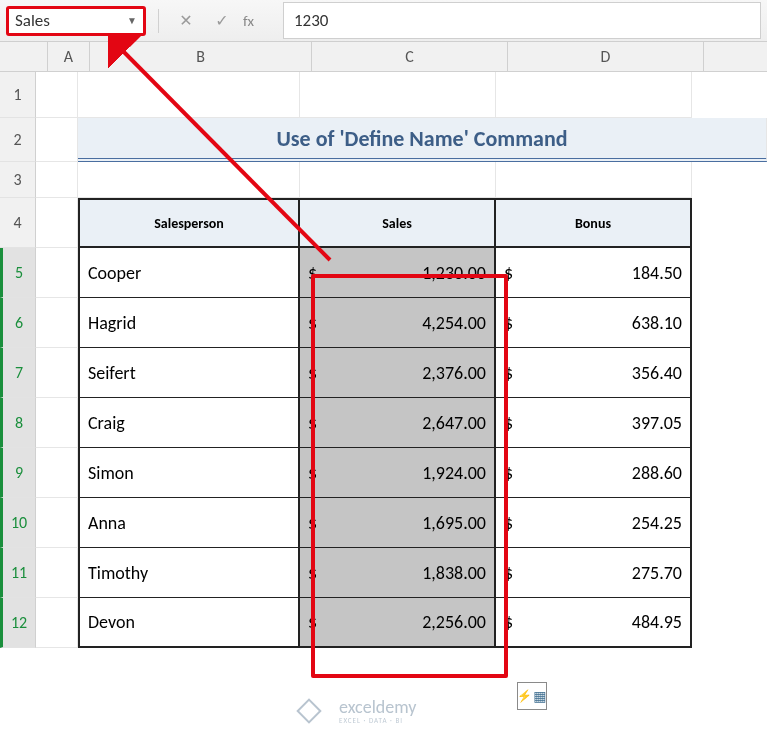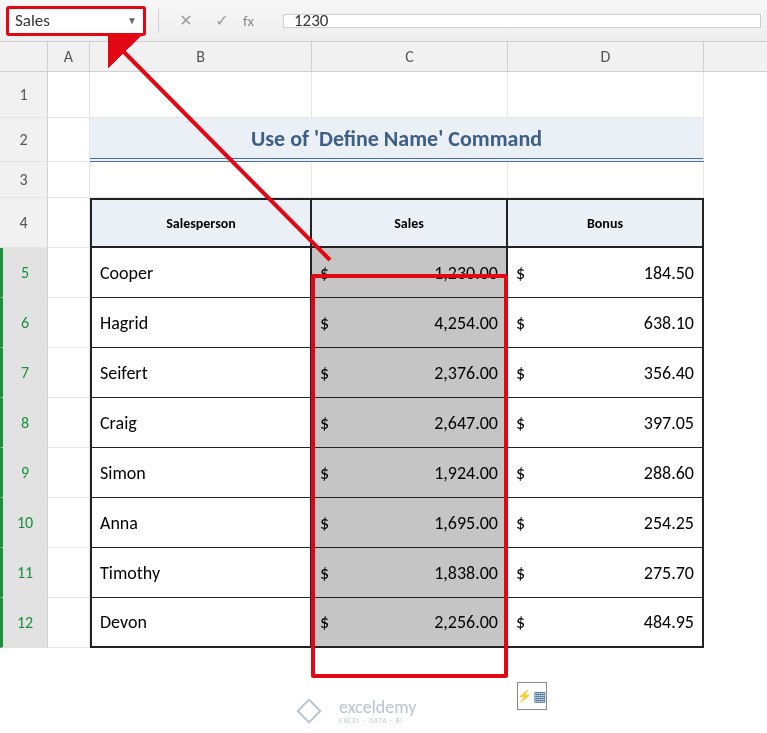--- a/index.html
+++ b/index.html
@@ -41,21 +41,21 @@
   }
   .vbar { width:1px; height:24px; background:#d0d0d0; margin:0 6px;}
   .fb-btn {
     width:30px; height:26px;
     display:flex;align-items:center;justify-content:center;
     color:#9a9a9a;font-size:16px;
   }
   .fx-label { color:#888; font-size:15px; min-width:28px; text-align:left;}
   .formula-input {
     flex:1;
-    height:14px;
+    height:37px;
     background:#fff;
     border:1px solid #cfcfcf;
     padding:0 10px;
     display:flex;
     align-items:center;
     font-size:17px;
     color:#333;
     margin-left:6px;
   }
 
@@ -260,21 +260,21 @@
 
       <div class="row r1">
         <div class="cell col-A"></div>
         <div class="cell col-B"></div>
         <div class="cell col-C"></div>
         <div class="cell col-D"></div>
       </div>
 
       <div class="row r2">
         <div class="cell col-A"></div>
-        <div class="cell title-cell" style="width:614px;border-right:1px solid #e6e6e6">Use of 'Define Name' Command</div>
+        <div class="cell title-cell" style="width:689px;border-right:1px solid #e6e6e6">Use of 'Define Name' Command</div>
       </div>
 
       <div class="row r3">
         <div class="cell col-A"></div>
         <div class="cell col-B"></div>
         <div class="cell col-C"></div>
         <div class="cell col-D"></div>
       </div>
 
       <div class="row r4">

